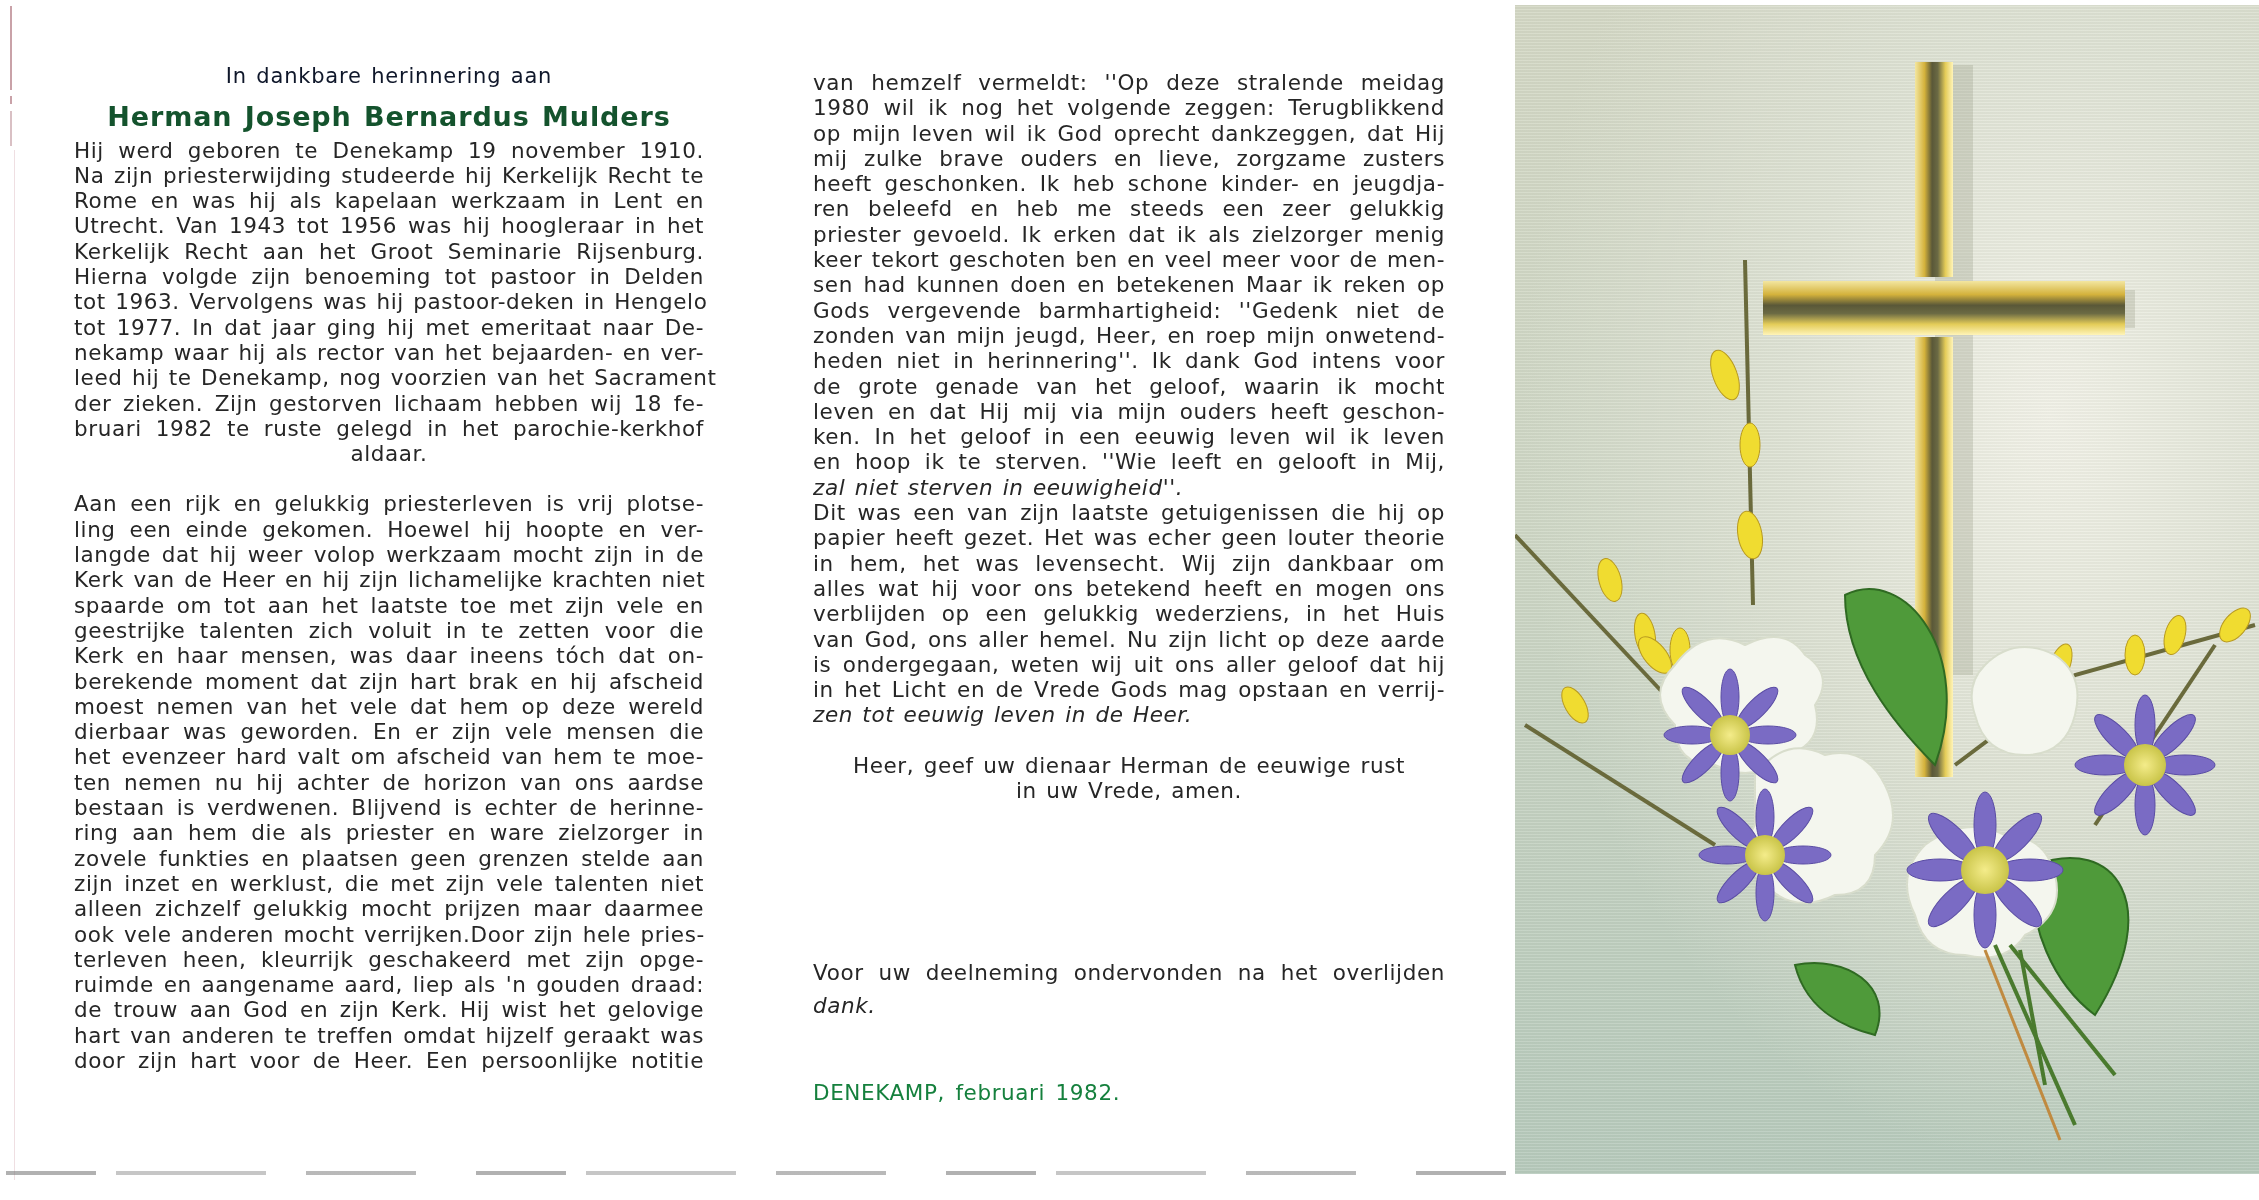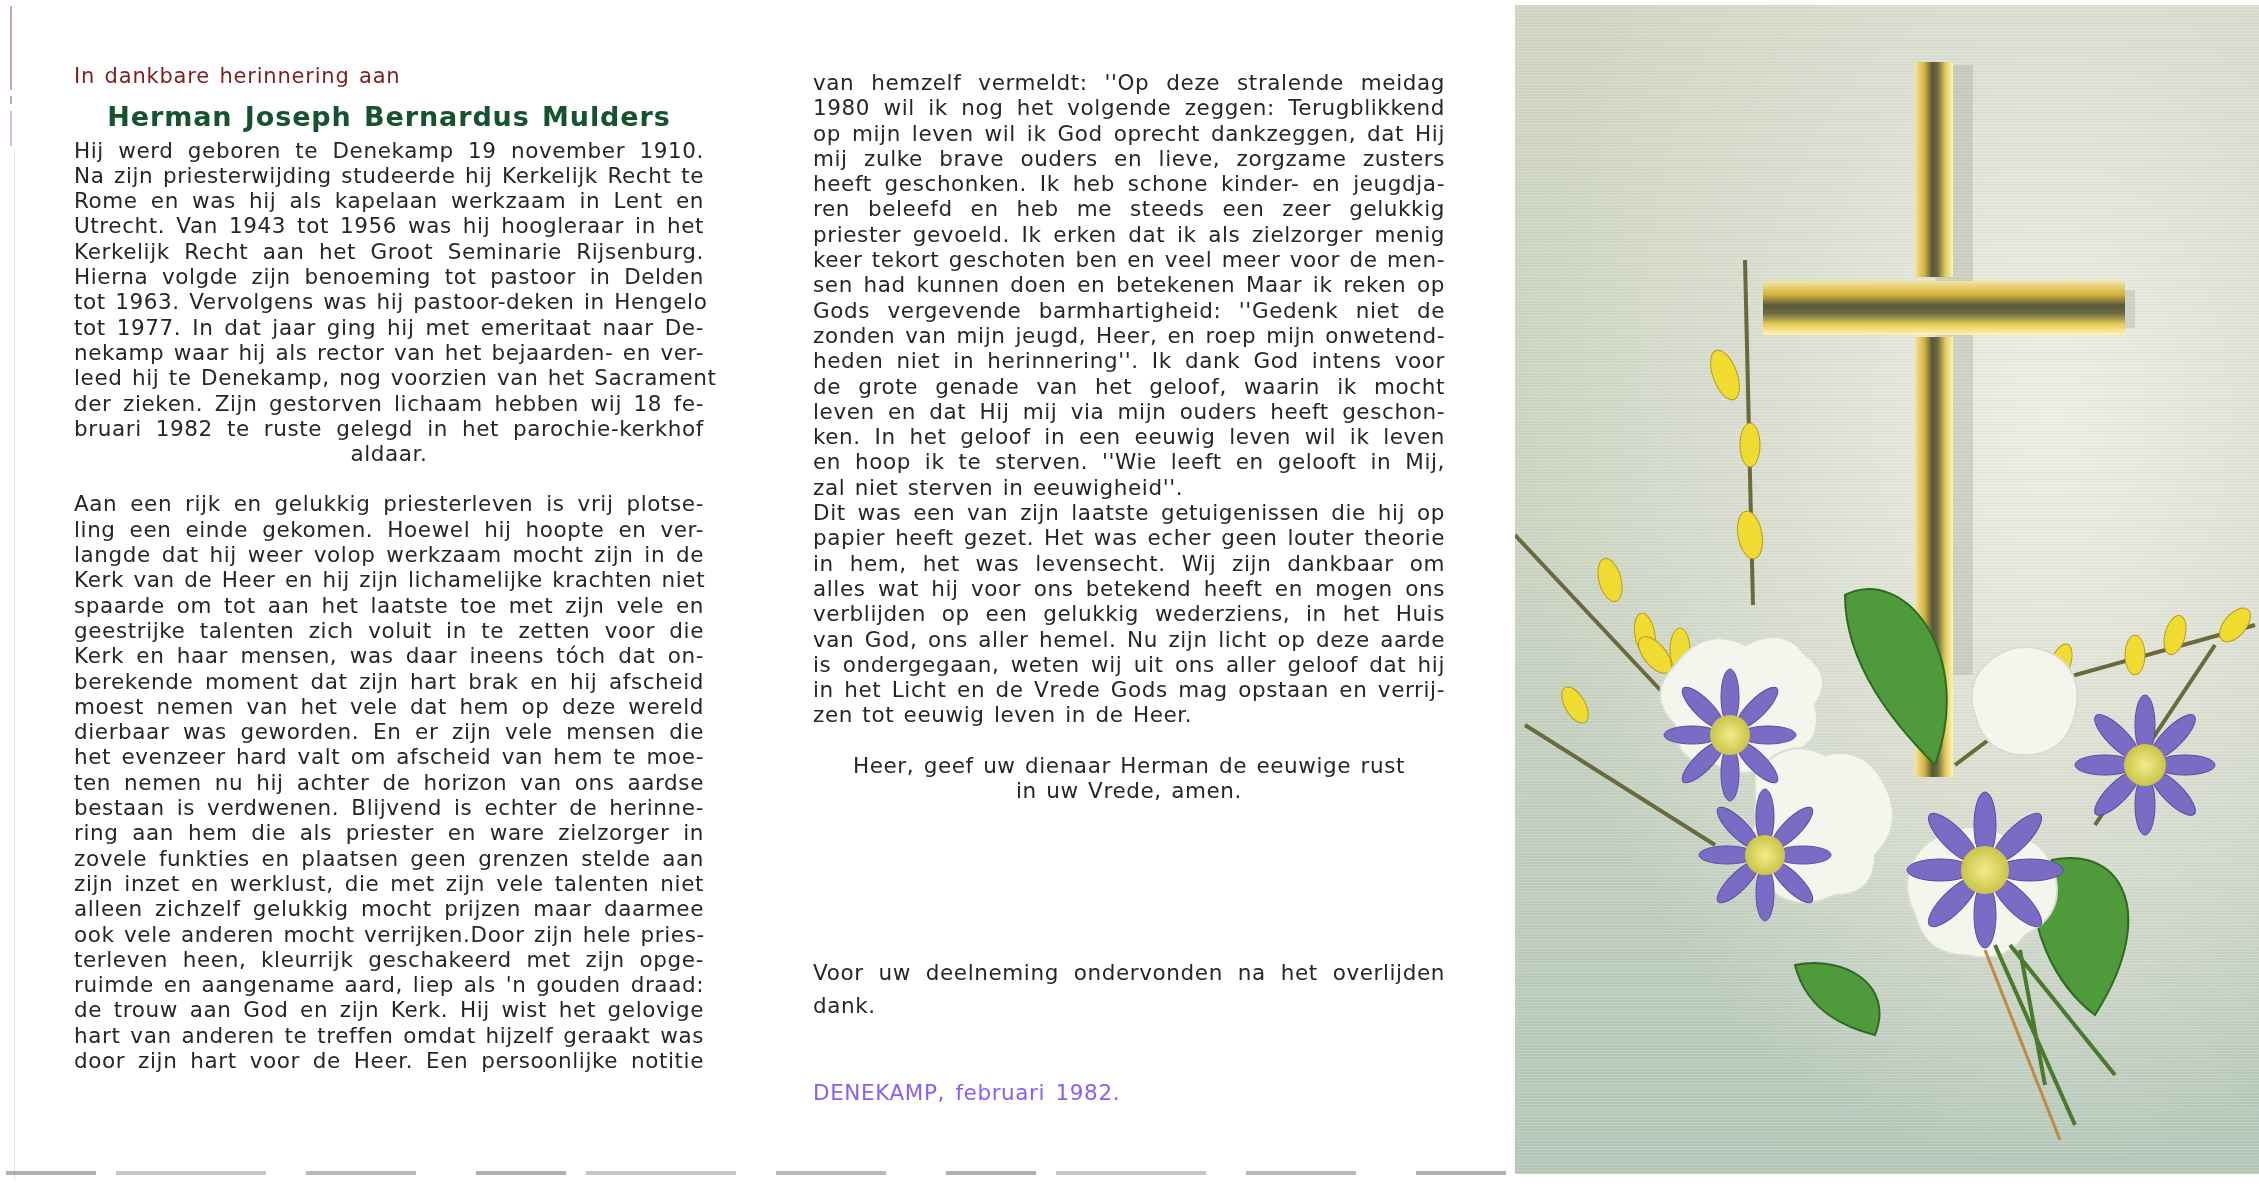--- a/index.html
+++ b/index.html
@@ -24,37 +24,37 @@
     font-size: 21.5px;
     line-height: 25.3px;
     letter-spacing: 0.6px;
     word-spacing: 2px;
     color: #262626;
   }
   .col-left { left: 74px; top: 64px; width: 630px; }
   .col-mid  { left: 813px; top: 70px; width: 632px; }
 
   .line { display: block; text-align: justify; text-align-last: justify; white-space: nowrap; height: 25.3px; }
-  .line.last { text-align-last: left; }
+  .line.last { text-align-last: left; font-style: italic; }
   .line.center { text-align: right; text-align-last: center; }
 
   .intro {
-    text-align: left; font-size: 21px; letter-spacing: 0.8px;
-    margin-bottom: 15px; color: #7f1d1d;
+    text-align: center; font-size: 21px; letter-spacing: 0.8px;
+    margin-bottom: 15px; color: #0f172a;
   }
   .name {
     text-align: center; font-family: "DejaVu Sans", sans-serif; font-weight: bold;
     font-size: 27px; letter-spacing: 0.9px; color: #14532d;
     margin-bottom: 8px;
   }
   .para-gap { height: 25px; }
   .prayer { margin-top: 25px; }
   .thanks { position: absolute; left: 813px; top: 956px; width: 632px; font-size: 21.5px; letter-spacing: 0.6px; word-spacing: 2px; color: #262626; }
   .thanks .line { height: 33px; line-height: 33px; }
-  .place-date { position: absolute; left: 813px; top: 1080px; font-size: 21.5px; letter-spacing: 0.6px; word-spacing: 3px; color: #8b5cf6; }
+  .place-date { position: absolute; left: 813px; top: 1080px; font-size: 21.5px; letter-spacing: 0.6px; word-spacing: 3px; color: #15803d; }
 
   .bottom-strip {
     position: absolute; left: 6px; top: 1171px; width: 1505px; height: 4px;
     background: repeating-linear-gradient(90deg, #7d7d7d 0 90px, #ffffff 90px 110px, #a0a0a0 110px 260px, #ffffff 260px 300px, #8a8a8a 300px 410px, #ffffff 410px 470px);
     opacity: 0.6;
   }
 
   
   .photo {
     position: absolute; left: 1515px; top: 5px; width: 744px; height: 1169px;

